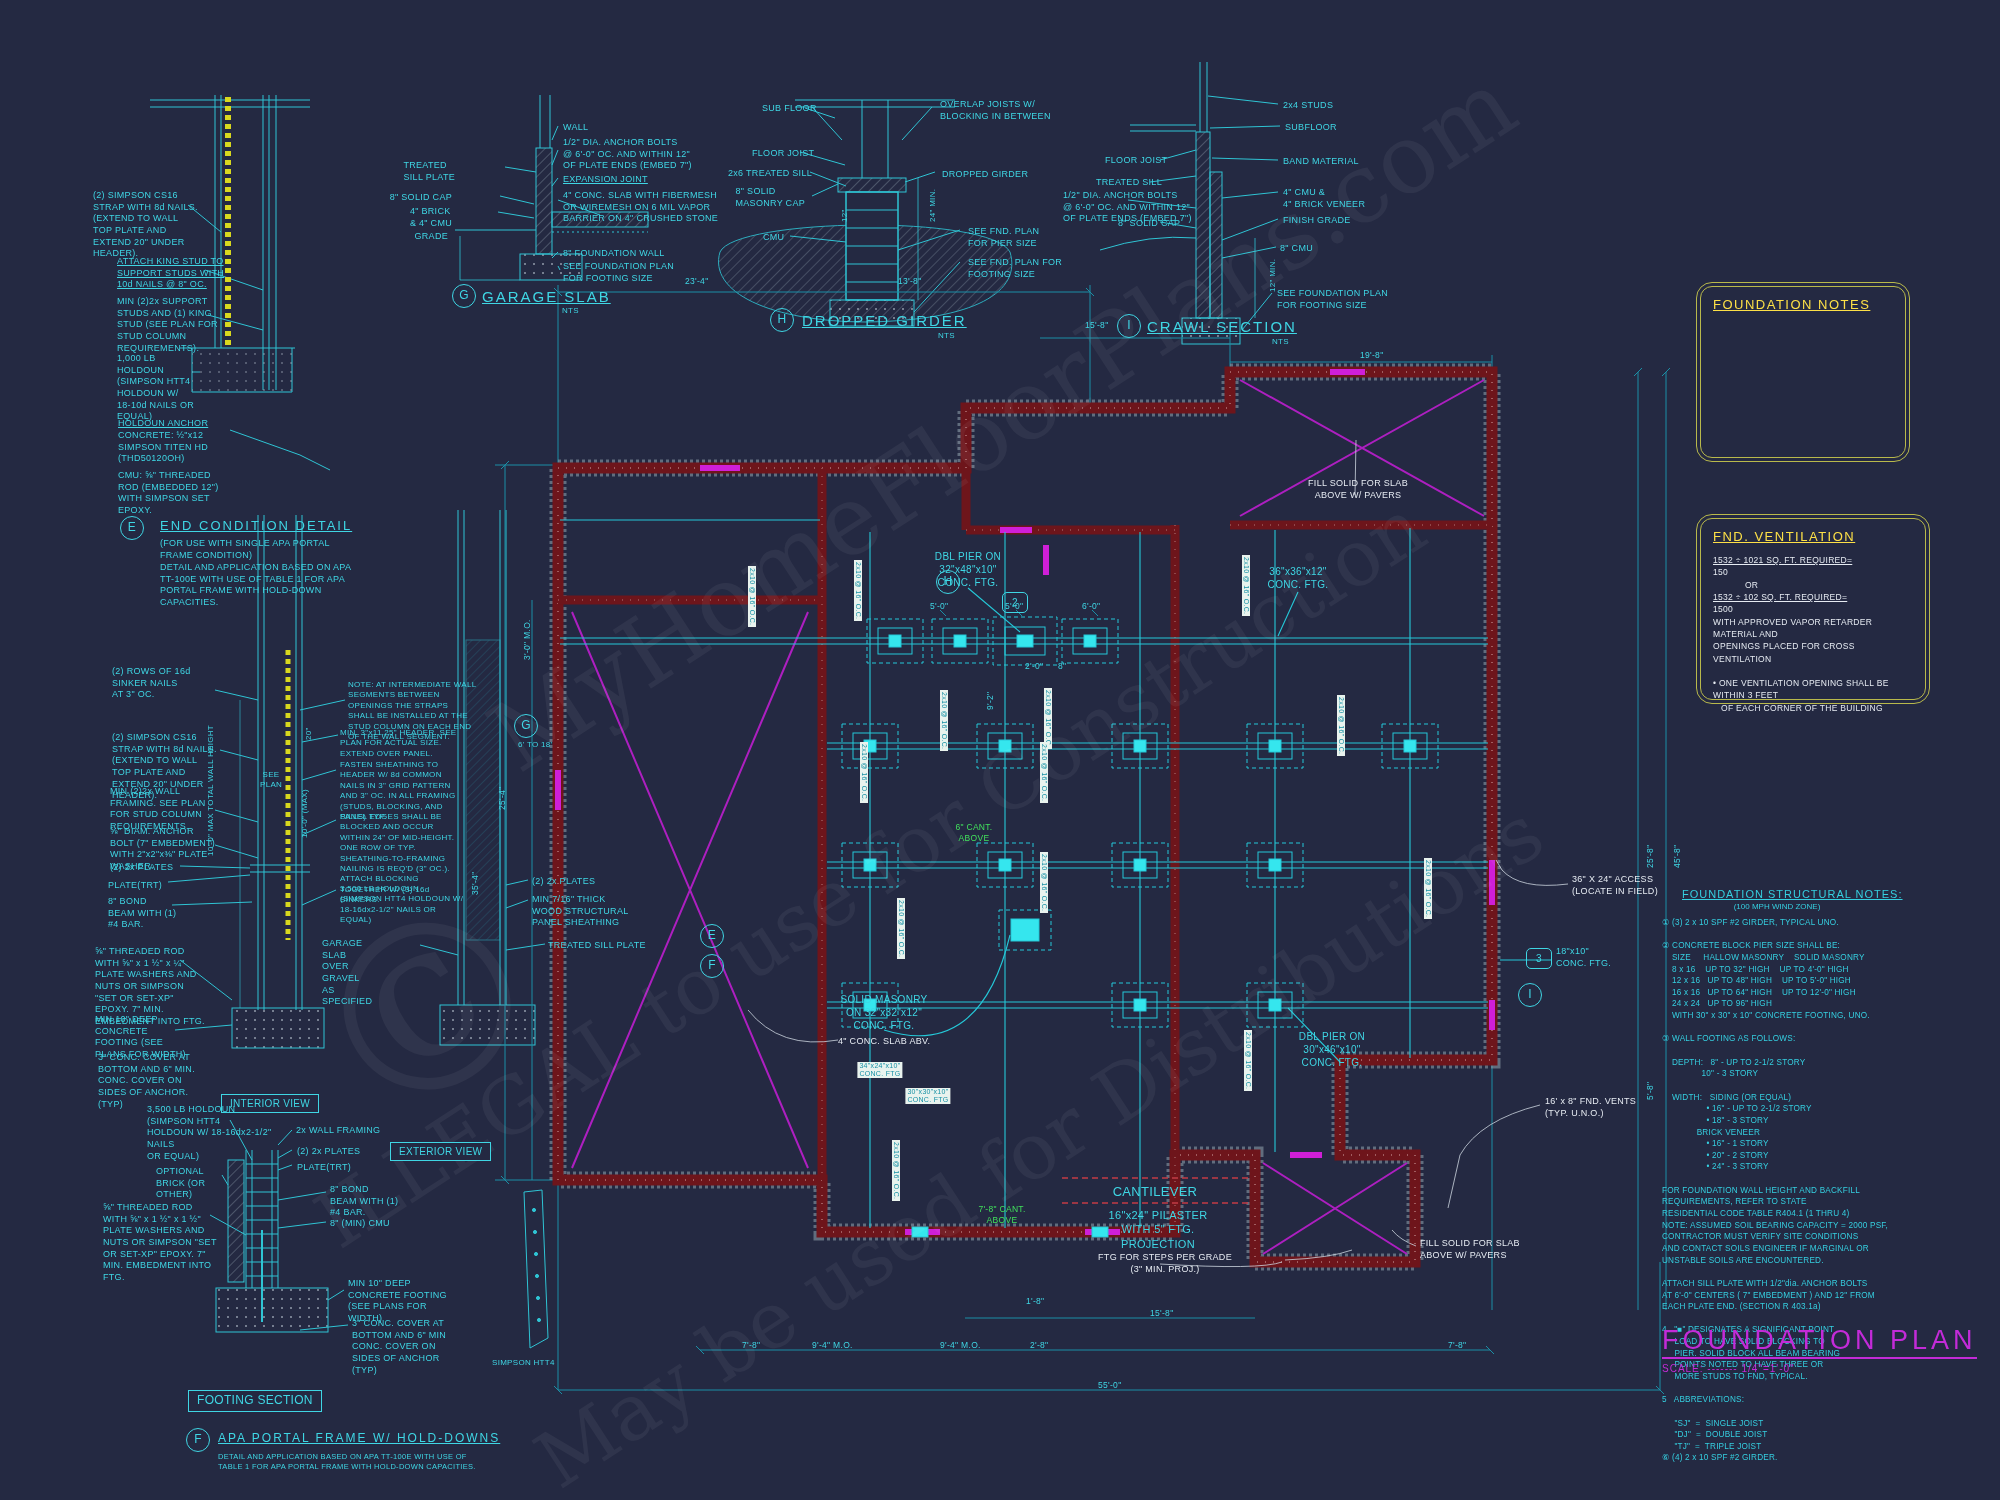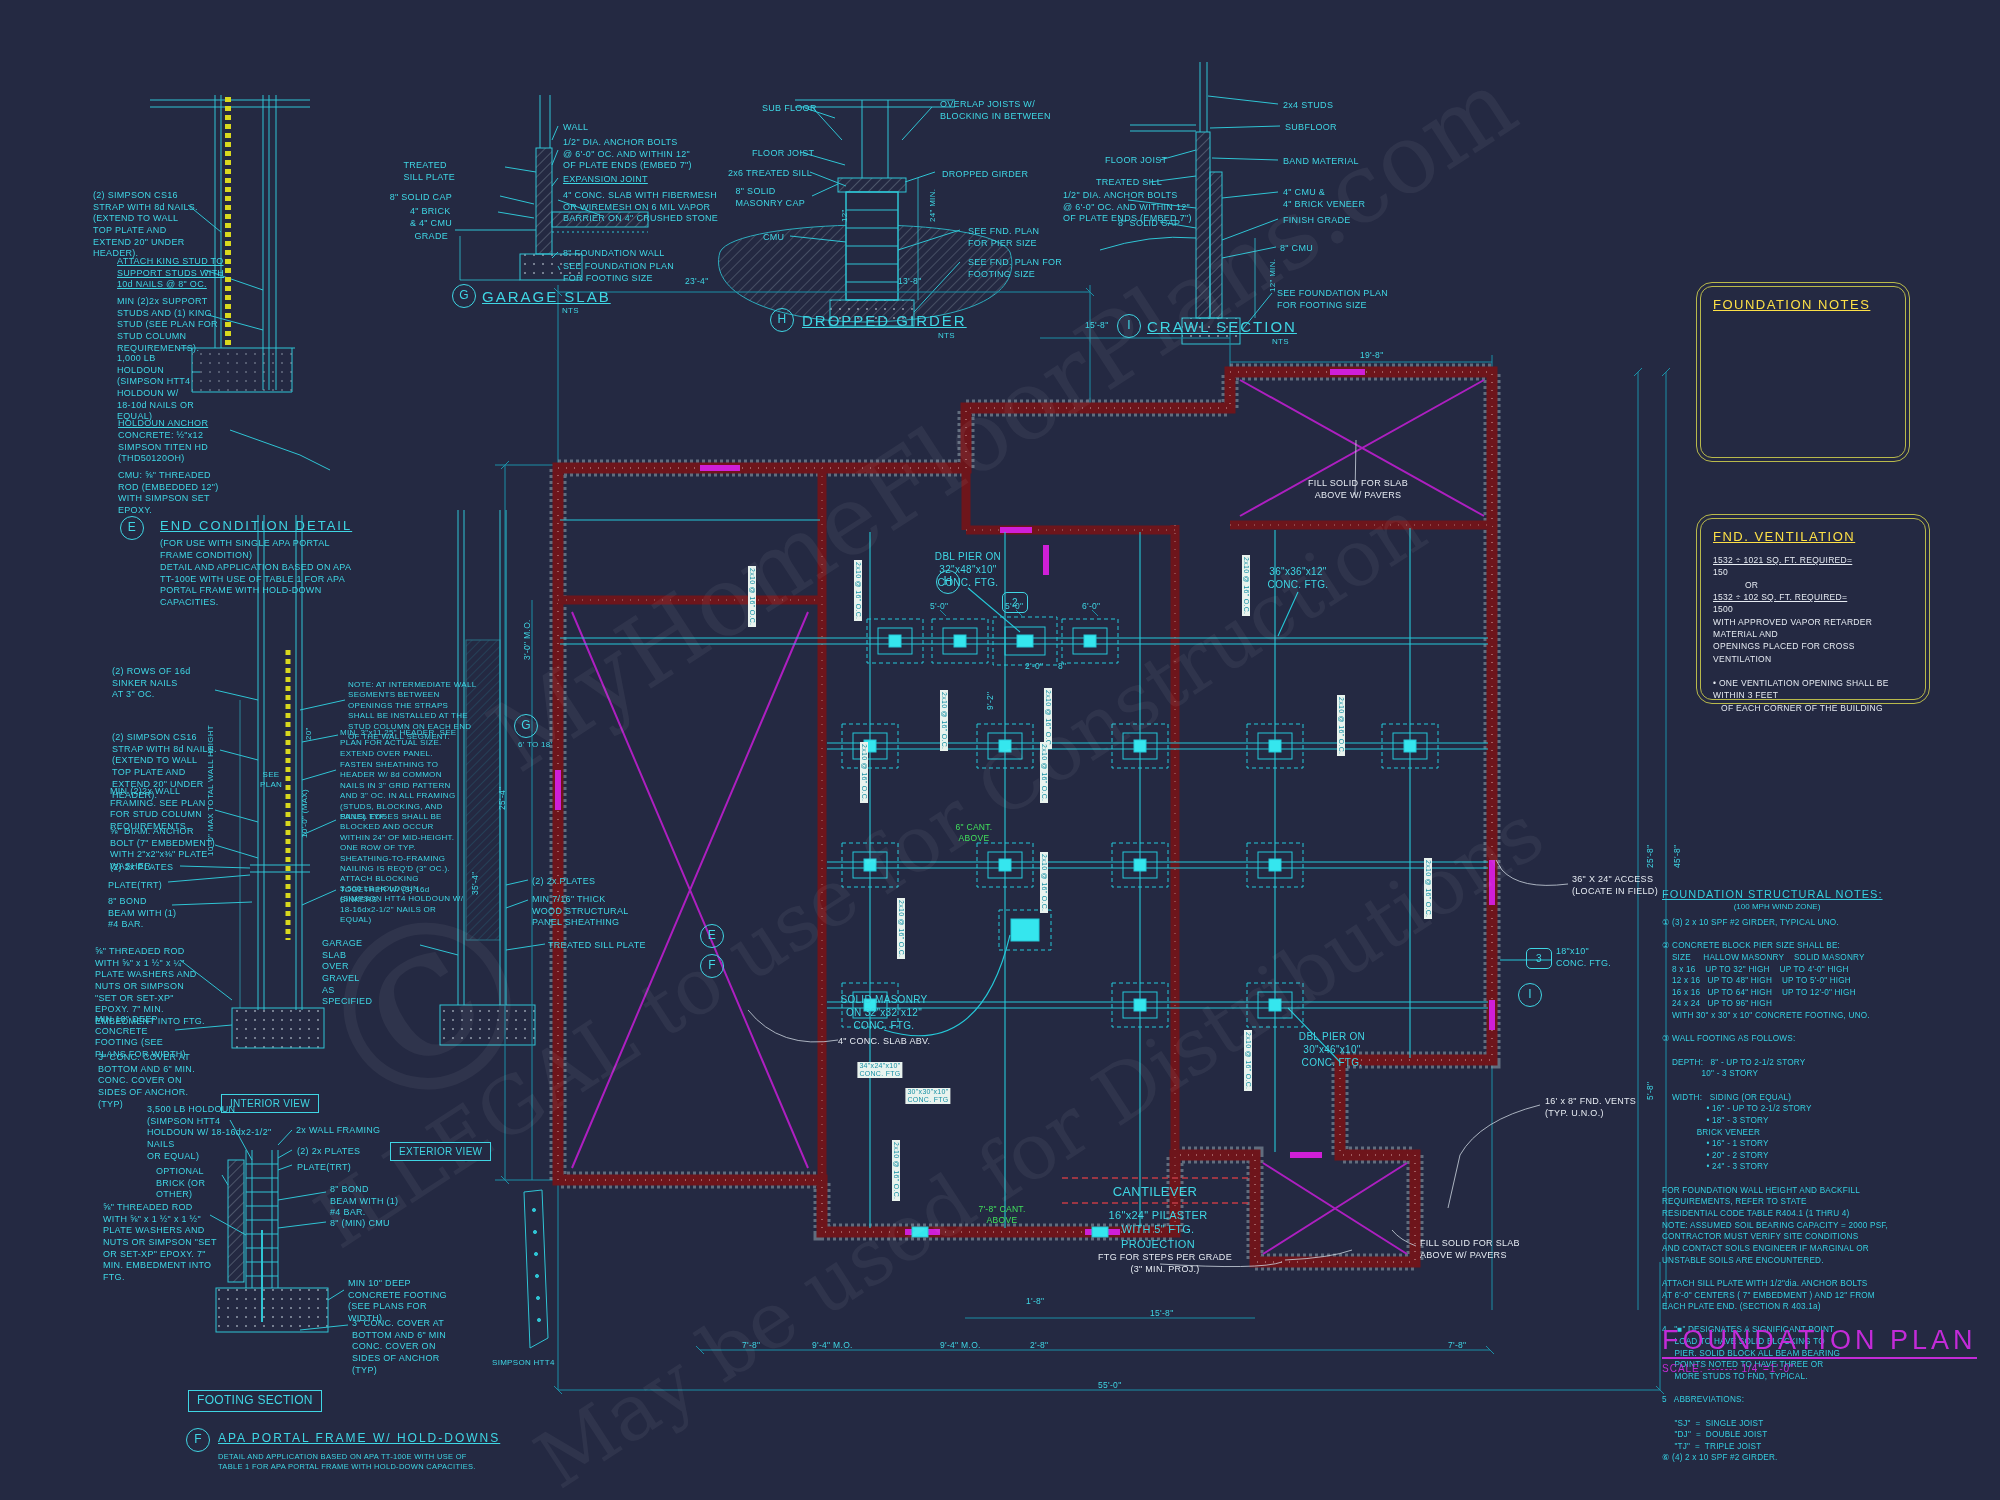--- a/index.html
+++ b/index.html
@@ -22,21 +22,21 @@
   .mkh{width:24px;height:19px;border:1.5px solid #3fd6e4;border-radius:5px;display:flex;
        align-items:center;justify-content:center;font-size:10px;}
   .title{font-size:15px;letter-spacing:2px;text-decoration:underline;white-space:nowrap;}
   
   .nbox{position:absolute;border:1.5px solid #b9b94b;border-radius:12px;outline:1px solid #b9b94b;
         outline-offset:3px;padding:10px 12px;color:#e6ebf2;background:rgba(36,41,66,.6);}
   .nbox .bt{font-size:13px;letter-spacing:1.5px;text-decoration:underline;margin-bottom:10px;color:#fde047;}
   .nbox .line{font-size:8.5px;line-height:1.45;white-space:pre-wrap;letter-spacing:.3px;}
   
   .snotes{position:absolute;color:#35cfe0;}
-  .snotes .st{font-size:11px;letter-spacing:1px;text-decoration:underline;white-space:nowrap;}
+  .snotes .st{font-size:11px;letter-spacing:1px;text-decoration:underline;white-space:nowrap;margin-left:20px;}
   .snotes .ss{font-size:8px;text-align:center;margin:2px 0 6px 0;}
   .snotes .line{font-size:8.2px;line-height:1.42;white-space:pre-wrap;letter-spacing:.2px;}
   
   .tblock{position:absolute;color:#c32bd8;}
   .tblock .big{font-size:27px;letter-spacing:4px;border-bottom:2px solid #c32bd8;padding-bottom:1px;white-space:nowrap;}
   .tblock .sc{font-size:10px;letter-spacing:1px;margin-top:4px;}
 </style>
 </head>
 <body>
 

